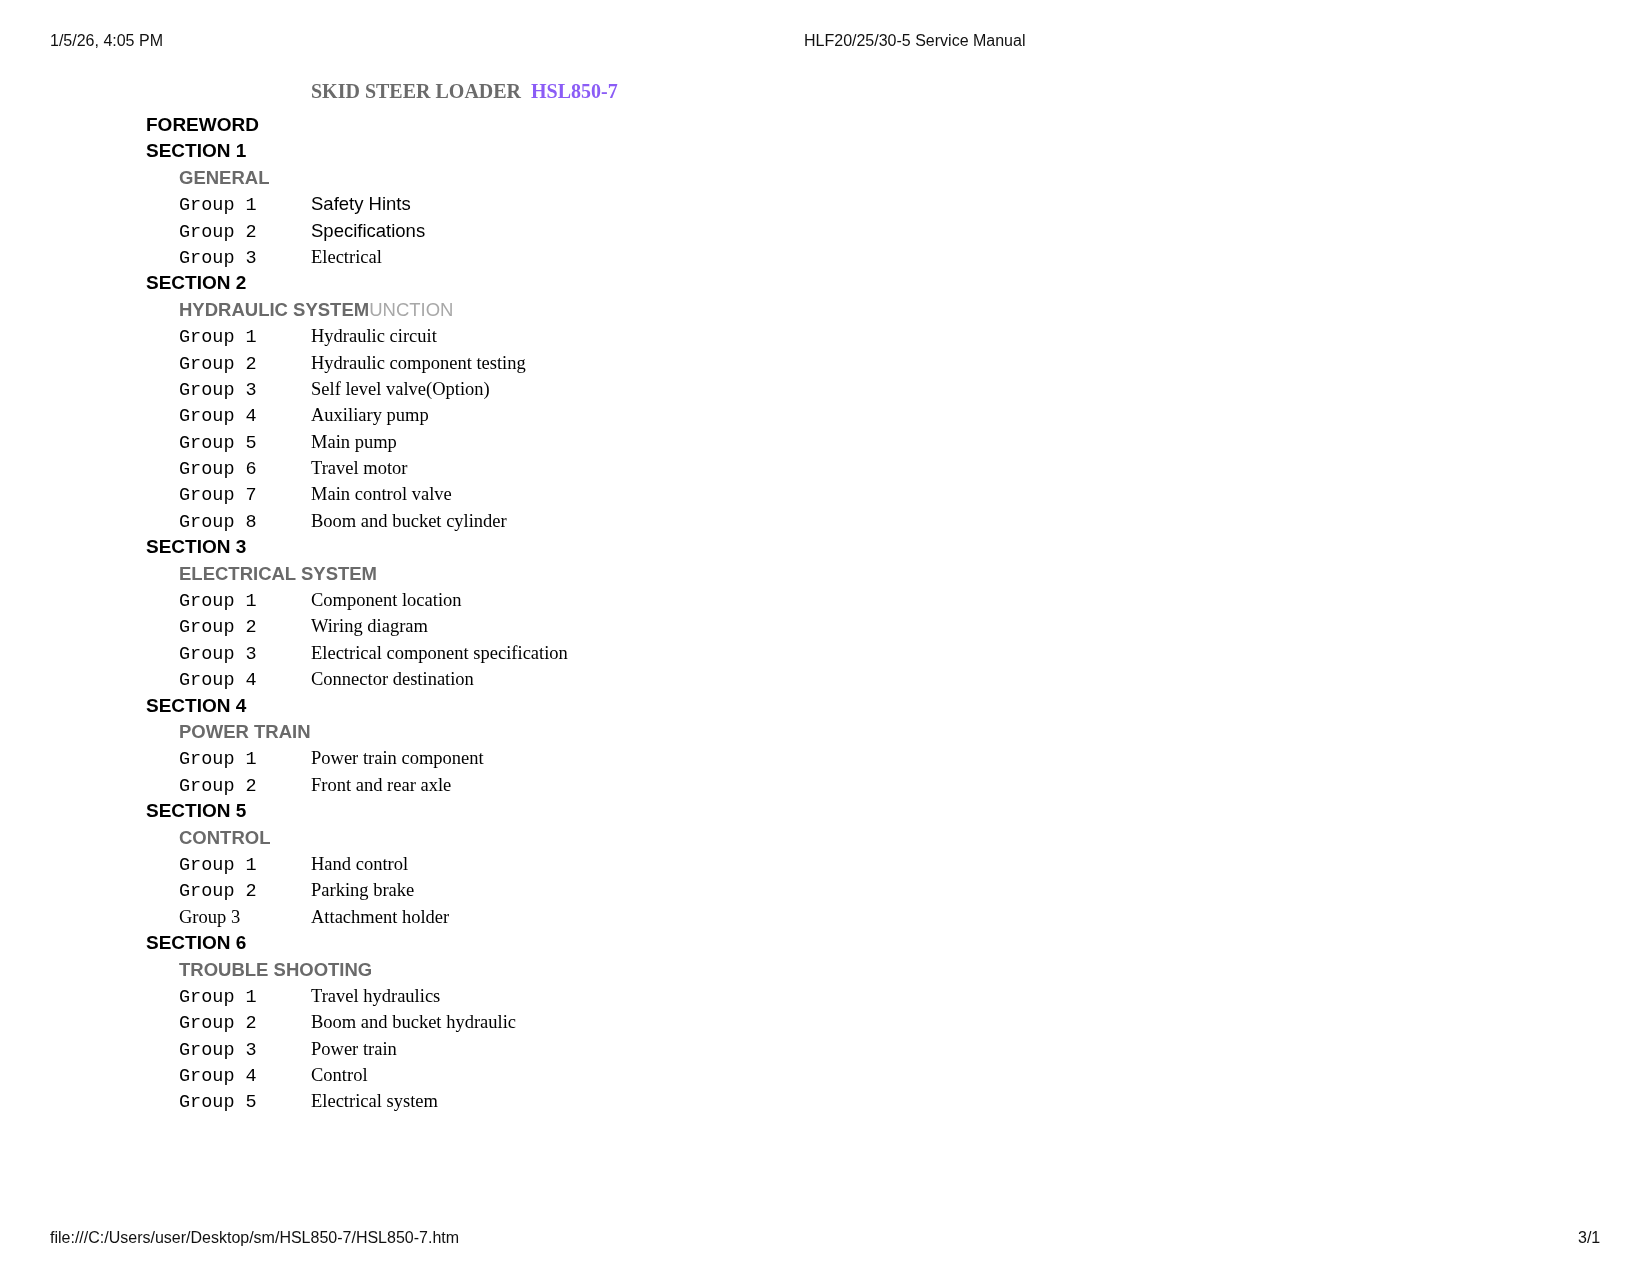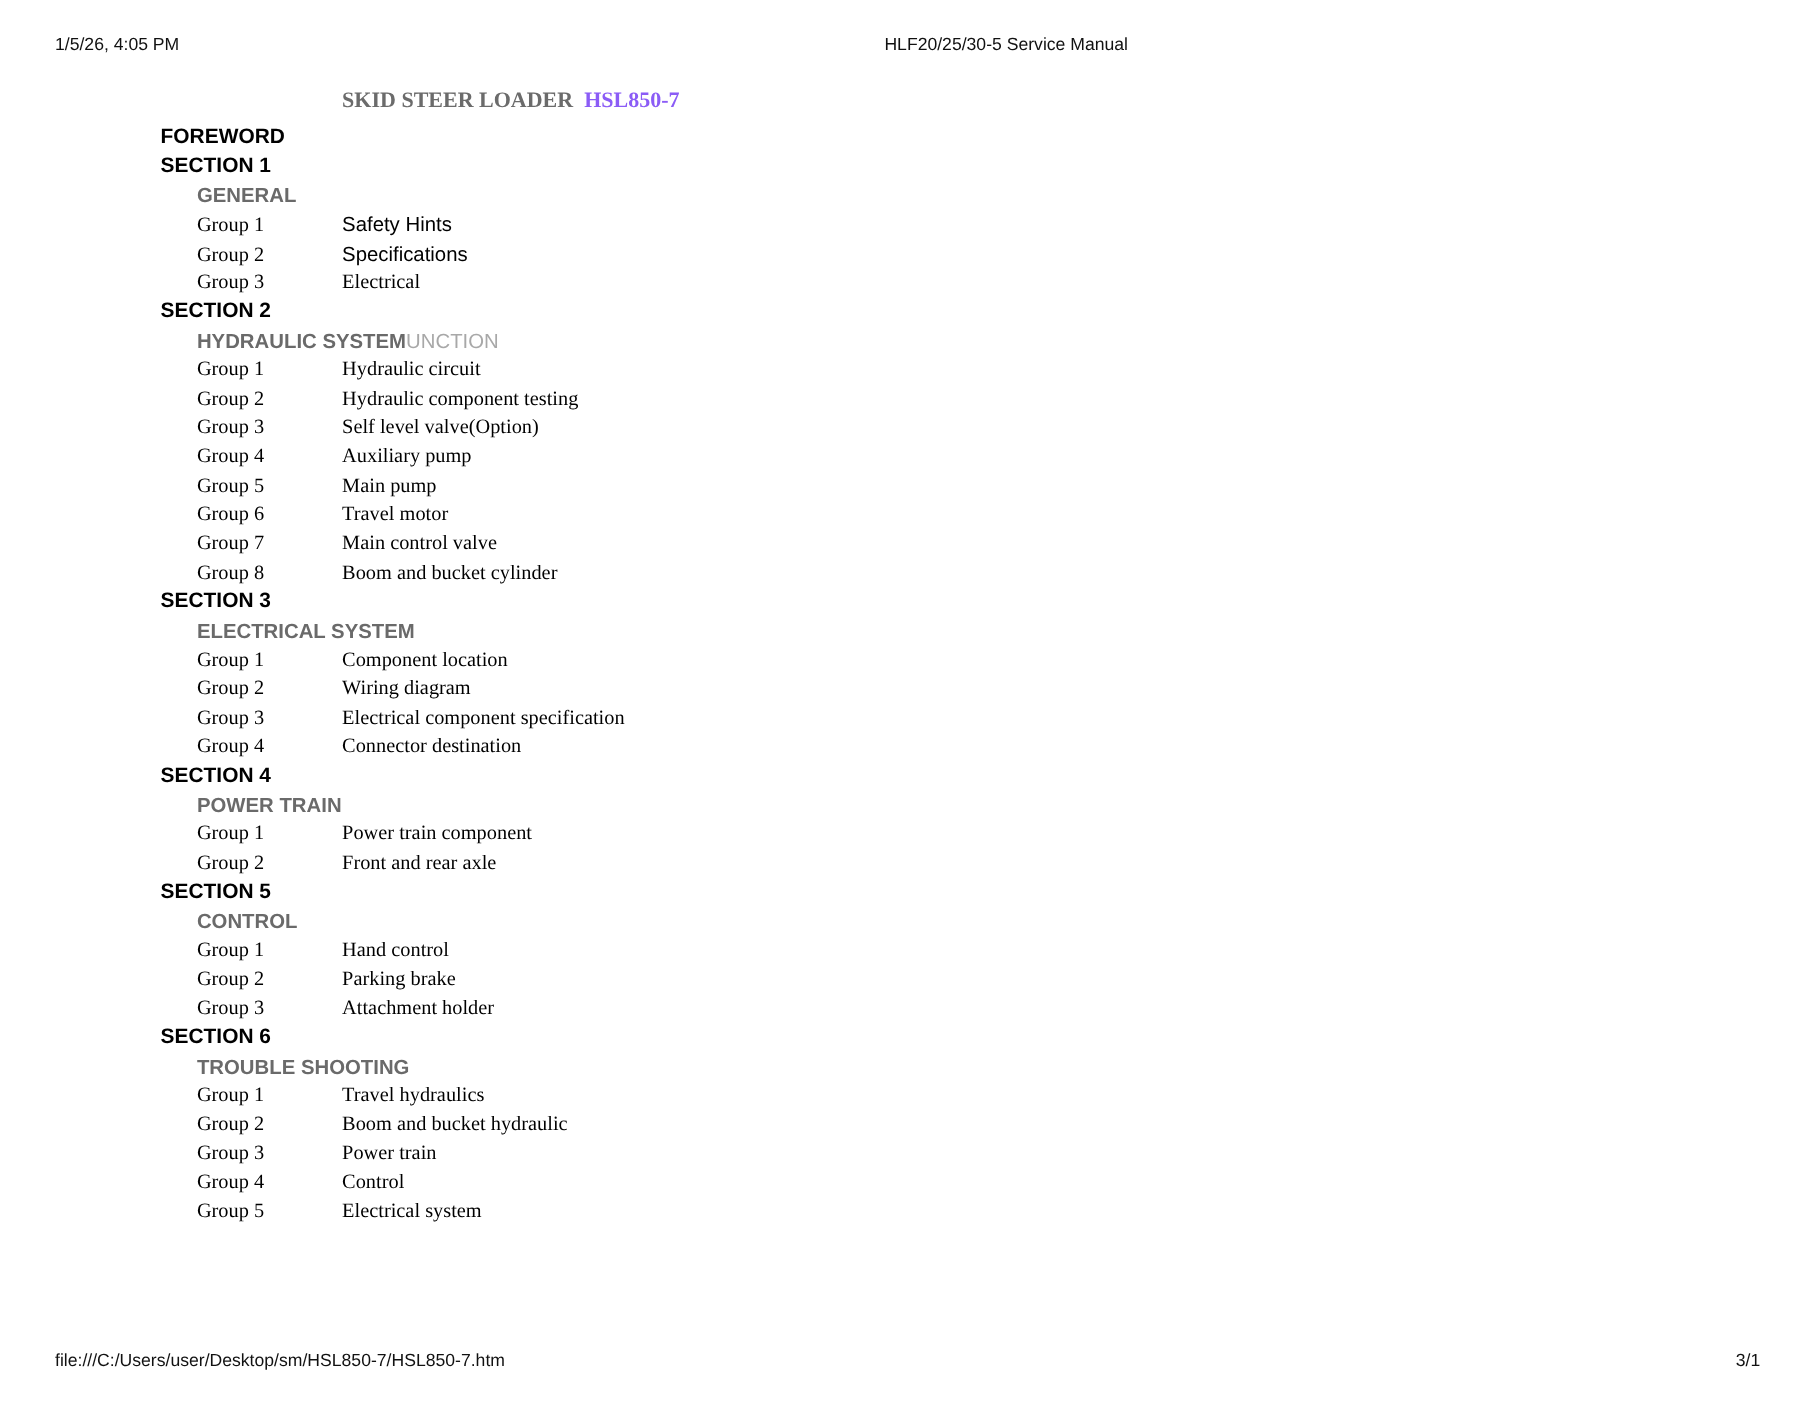--- a/index.html
+++ b/index.html
@@ -14,21 +14,21 @@
   .doc-title { position: absolute; top: 80px; left: 311px; font-family: "Liberation Serif", serif; font-weight: bold; font-size: 20px; white-space: nowrap; }
   .doc-title .t1 { color: #6b6b6b; }
   .doc-title .t2 { color: #8b5cf6; margin-left: 10px; }
 
   .toc { position: absolute; top: 112px; left: 118px; width: 700px; margin-left: 28px; }
   .row { height: 26.4px; line-height: 26.4px; white-space: nowrap; position: relative; }
   .lvl0 { font-family: "Liberation Sans", sans-serif; font-weight: bold; font-size: 19px; color: #000; }
   .lvl1 { font-family: "Liberation Sans", sans-serif; font-weight: bold; font-size: 18.5px; color: #6a6a6a; padding-left: 33px; }
   .lvl1 .extra { font-weight: normal; color: #a8a8a8; }
   .grp { padding-left: 33px; }
-  .grp-label { display: inline-block; width: 132px; font-family: Liberation Serif, serif; font-size: 18.5px; color: #000; }
+  .grp-label { display: inline-block; width: 132px; font-family: Liberation Mono, monospace; font-size: 18.5px; color: #000; }
   .grp-label.serif { font-family: "Liberation Serif", serif; font-size: 18.5px; }
   .grp-title { font-family: "Liberation Serif", serif; font-size: 18.5px; color: #111; }
   .grp-title.sans { font-family: "Liberation Sans", sans-serif; }
   a.link { text-decoration: none; color: inherit; cursor: pointer; }
 </style>
 </head>
 <body>
 
 <div class="hdr hdr-left">1/5/26, 4:05 PM</div>
 <div class="hdr hdr-center">HLF20/25/30-5 Service Manual</div>

